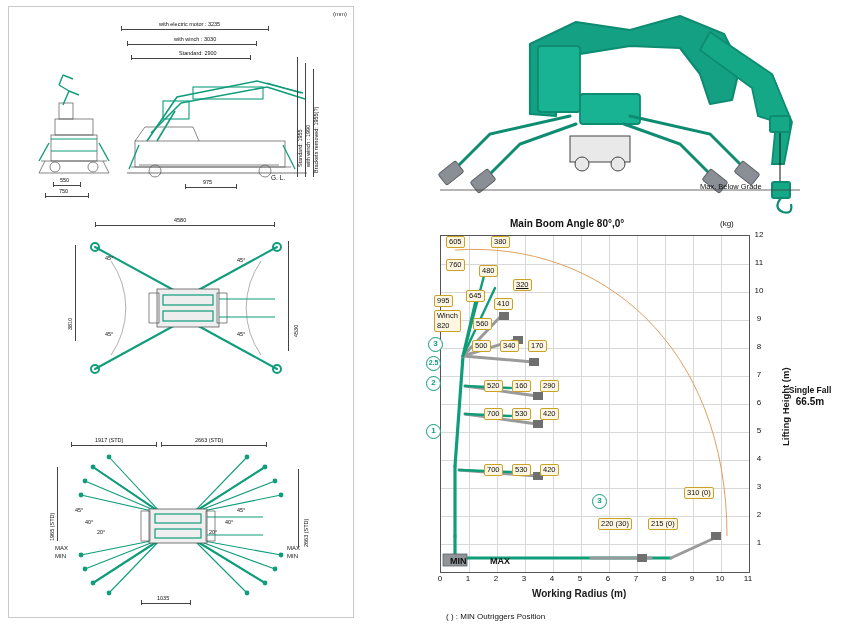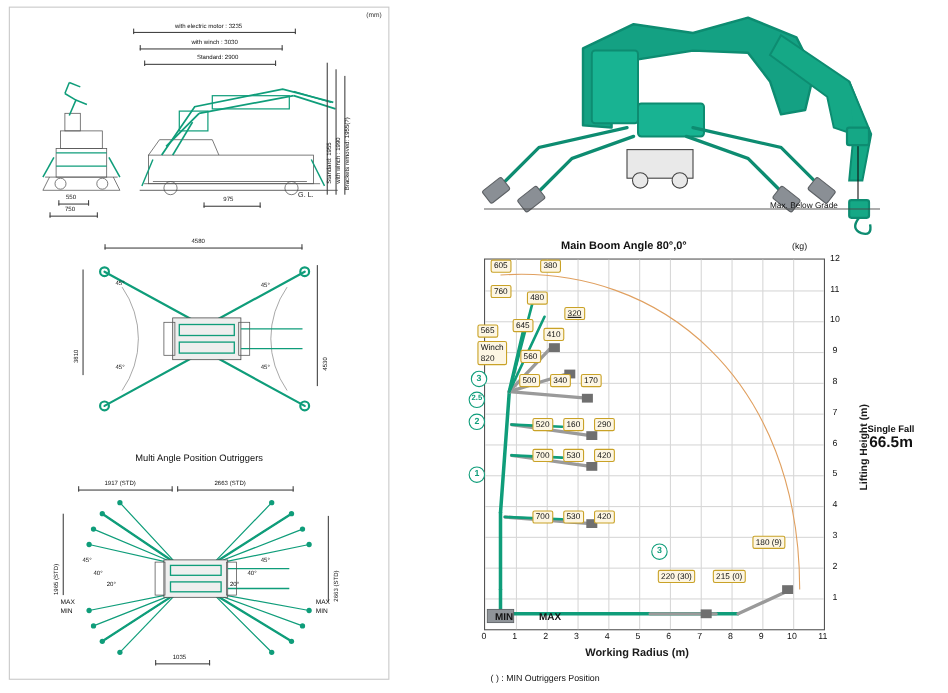--- a/index.html
+++ b/index.html
@@ -190,21 +190,20 @@
       <div class="dimlbl rot" style="left:284px;top:132px;">4530</div>
       <div class="dimline v" style="left:279px;top:36px;height:110px;"></div>
 
       <div class="dimlbl" style="left:96px;top:50px;">45°</div>
       <div class="dimlbl" style="left:96px;top:126px;">45°</div>
       <div class="dimlbl" style="left:228px;top:52px;">45°</div>
       <div class="dimlbl" style="left:228px;top:126px;">45°</div>
     </div>
 
     <div style="position:absolute;left:0;top:404px;width:344px;height:206px;">
-      <div class="sub-caption" style="top:0px;">Multi Angle Position Outriggers</div>
 
       <div class="dimline h" style="left:62px;top:34px;width:86px;"></div>
       <div class="tick" style="left:62px;top:31px;"></div>
       <div class="tick" style="left:147px;top:31px;"></div>
       <div class="dimlbl" style="left:86px;top:26px;">1917 (STD)</div>
 
       <div class="dimline h" style="left:152px;top:34px;width:106px;"></div>
       <div class="tick" style="left:152px;top:31px;"></div>
       <div class="tick" style="left:257px;top:31px;"></div>
       <div class="dimlbl" style="left:186px;top:26px;">2663 (STD)</div>
@@ -344,21 +343,21 @@
 
       <g stroke="#444" stroke-width="0.8">
         <path d="M60 186 L420 186"></path>
       </g>
     </svg>
 
     <div class="below-grade" style="left:340px;top:182px;">Max. Below Grade</div>
 
     <div class="single-fall" style="left:404px;top:385px;width:92px;">
       <span>Single Fall</span><br>
-      <span style="font-size:14px;">66.5m</span>
+      <span style="font-size:10px;">66.5m</span>
     </div>
 
     <div style="position:absolute;left:0px;top:216px;width:500px;height:414px;">
 
       <div class="chart-title" style="left:150px;top:2px;">Main Boom Angle 80°,0°</div>
       <div class="kg-label" style="left:360px;top:3px;">(kg)</div>
 
       <div style="position:absolute;left:80px;top:19px;width:308px;height:336px;border:1px solid #555;background:#fff;">
 
         <div style="position:absolute;left:28px;top:0;width:1px;height:336px;background:#d8d8d8;"></div>
@@ -465,35 +464,35 @@
       <div class="circ" style="left:66px;top:208px;">1</div>
       <div class="circ" style="left:232px;top:278px;">3</div>
 
       <div class="cap" style="left:86px;top:20px;">605</div>
       <div class="cap" style="left:131px;top:20px;">380</div>
       <div class="cap" style="left:86px;top:43px;">760</div>
       <div class="cap" style="left:119px;top:49px;">480</div>
       <div class="cap" style="left:153px;top:63px;text-decoration:underline;">320</div>
       <div class="cap" style="left:106px;top:74px;">645</div>
       <div class="cap" style="left:134px;top:82px;">410</div>
-      <div class="cap" style="left:74px;top:79px;">565</div>
+      <div class="cap" style="left:74px;top:79px;">995</div>
       <div class="cap" style="left:74px;top:94px;">
         <span>Winch</span><br><span>820</span>
       </div>
       <div class="cap" style="left:113px;top:102px;">560</div>
       <div class="cap" style="left:112px;top:124px;">500</div>
       <div class="cap" style="left:140px;top:124px;">340</div>
       <div class="cap" style="left:168px;top:124px;">170</div>
       <div class="cap" style="left:124px;top:164px;">520</div>
       <div class="cap" style="left:152px;top:164px;">160</div>
       <div class="cap" style="left:180px;top:164px;">290</div>
       <div class="cap" style="left:124px;top:192px;">700</div>
       <div class="cap" style="left:152px;top:192px;">530</div>
       <div class="cap" style="left:180px;top:192px;">420</div>
       <div class="cap" style="left:124px;top:248px;">700</div>
       <div class="cap" style="left:152px;top:248px;">530</div>
       <div class="cap" style="left:180px;top:248px;">420</div>
-      <div class="cap" style="left:324px;top:271px;">180 (9)</div>
+      <div class="cap" style="left:324px;top:271px;">310 (0)</div>
       <div class="cap" style="left:238px;top:302px;">220 (30)</div>
       <div class="cap" style="left:288px;top:302px;">215 (0)</div>
     </div>
   </div>
 </div>
 
 </body></html>

